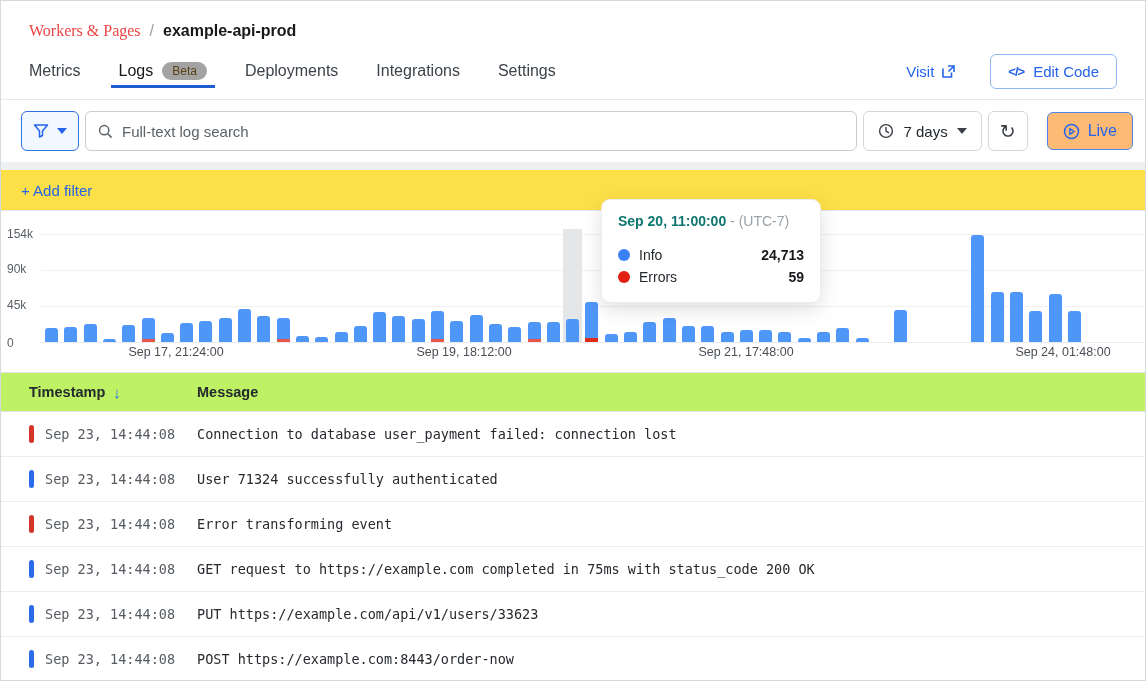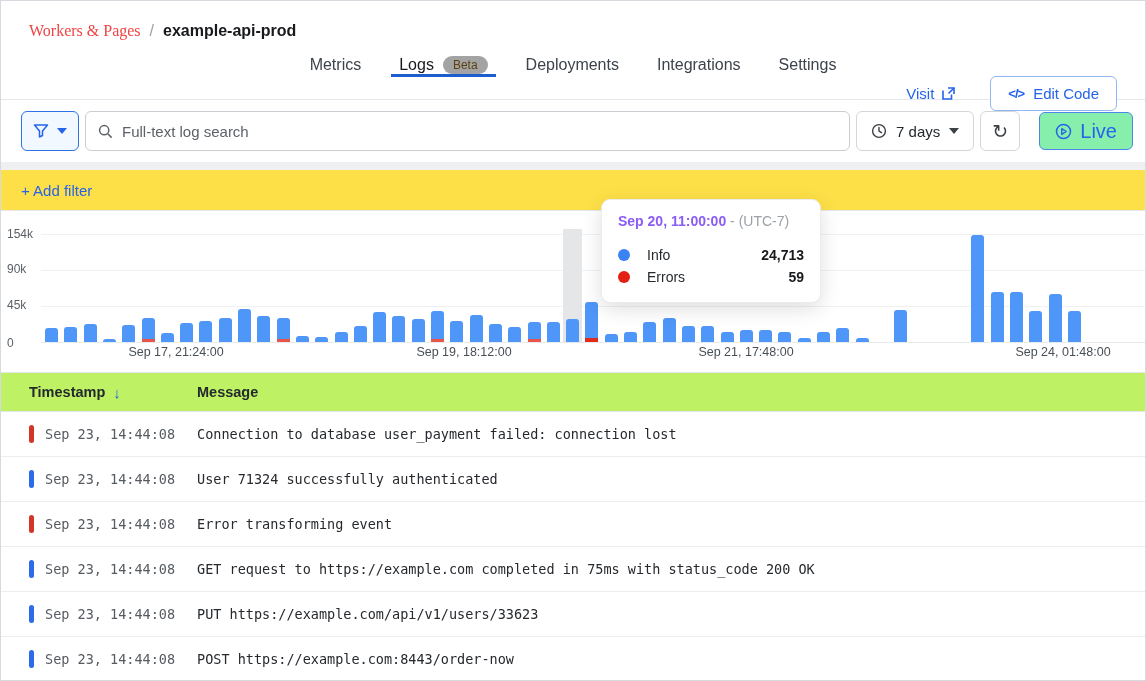--- a/index.html
+++ b/index.html
@@ -9,21 +9,21 @@
 
   
   .hdr { padding:21px 28px 0 28px; }
   .crumb { font-size:16px; display:flex; align-items:center; gap:9px; }
   .crumb-section { color:#ef4444; cursor:pointer;font-family:Liberation Serif, serif; }
   .crumb-sep { color:#9aa1a8; }
   .crumb-page { color:#17191c; font-weight:700; }
 
   
   .tabbar { display:flex; align-items:center; padding:0 28px 12px 28px; margin-top:16px;
-            border-bottom:1px solid #e5e8ea; height:44px;flex-direction:column; }
+            border-bottom:1px solid #e5e8ea; height:44px; }
   .tabs { display:flex; align-items:stretch; gap:38px; height:100%; }
   .tab { display:flex; align-items:center; gap:9px; font-size:16px; color:#3d434a;
          cursor:pointer; position:relative; padding-bottom:2px; }
   .tab.active { color:#17191c; }
   .tab.active::after { content:""; position:absolute; left:-8px; right:-8px; bottom:-1px;
                        height:3px; background:#1d5dd0; }
   .badge { background:#a3a3a3; color:#5c4212; font-size:12px; padding:3px 10px;
            border-radius:999px; line-height:1; }
   .tabbar-right { margin-left:auto; display:flex; align-items:center; gap:34px; }
   .visit { color:#2563eb; font-size:15px; display:flex; align-items:center; gap:7px; cursor:pointer; }
@@ -43,21 +43,21 @@
   .searchbox input { border:none; outline:none; flex:1; font-size:15px; color:#24292e;
                      font-family:"Liberation Sans", sans-serif; background:transparent; }
   .searchbox input::placeholder { color:#5c6268; }
   .btn-range { display:flex; align-items:center; gap:9px; height:40px; border:1px solid #d3d6da;
                background:#fff; border-radius:6px; padding:0 14px; font-size:15px; color:#24292e; cursor:pointer; }
   .btn-range .caret { border-top-color:#3c4147; }
   .btn-refresh { width:40px; height:40px; border:1px solid #d3d6da; border-radius:6px; background:#fff;
                  display:flex; align-items:center; justify-content:center; font-size:19px; color:#3c4147;
                  cursor:pointer; margin-right:13px; }
   .btn-live { display:flex; align-items:center; gap:8px; height:38px; border:1px solid #4c86ec;
-              background:#86efac; color:#2563eb; border-radius:6px; padding:0 15px; font-size:20px; cursor:pointer; }
+              background:#fdba74; color:#2563eb; border-radius:6px; padding:0 15px; font-size:16px; cursor:pointer; }
   .sect-gap { height:8px; background:#eef0f2; }
 
   
   .addfilter-row { height:41px; display:flex; align-items:center; padding-left:20px;
                    border-bottom:1px solid #e5e8ea; background:#fde047; }
   .addfilter { color:#2563eb; font-size:15px; cursor:pointer; }
 
   
   .chart { position:relative; height:161px; background:#fff; }
   .ylabel { position:absolute; width:34px; text-align:left; left:6px; font-size:12px; color:#5a6066; }
@@ -70,23 +70,23 @@
   .bar .err { position:absolute; bottom:0; left:0; right:0; }
   .hover-band { position:absolute; top:-5px; width:19px; height:114px; background:#e5e6e8; }
   .xaxis { position:absolute; left:0; right:0; top:134px; height:18px; }
   .xtick { position:absolute; transform:translateX(-50%); font-size:12.5px; color:#494f56; white-space:nowrap; }
 
   
   .tooltip { position:absolute; left:600px; top:-12px; width:220px; background:#fff;
              border:1px solid #ececee; border-radius:9px; padding:13px 16px 14px 16px;
              box-shadow:0 6px 20px rgba(0,0,0,.13); z-index:20; }
   .tt-title { font-size:14px; margin-bottom:15px; }
-  .tt-time { font-weight:700; color:#8b5cf6; }
+  .tt-time { font-weight:700; color:#0f766e; }
   .tt-tz { color:#9aa1a8; }
-  .tt-row { display:flex; align-items:center; gap:17px; font-size:14px; height:22px; }
+  .tt-row { display:flex; align-items:center; gap:9px; font-size:14px; height:22px; }
   .tt-dot { width:12px; height:12px; border-radius:50%; flex:0 0 auto; }
   .tt-label { color:#24292e; }
   .tt-val { margin-left:auto; font-weight:700; color:#17191c; }
 
   
   .logtable { border-top:1px solid #e4e7e9; }
   .lt-head { display:flex; align-items:center; height:39px; background:#bef264;
              border-bottom:1px solid #e4e7e9; font-size:14.5px; font-weight:700; color:#24292e; }
   .col-ts { width:196px; padding-left:28px; display:flex; align-items:center; gap:8px; }
   .col-ts .sort { color:#2563eb; font-weight:400; font-size:15px; cursor:pointer; }

